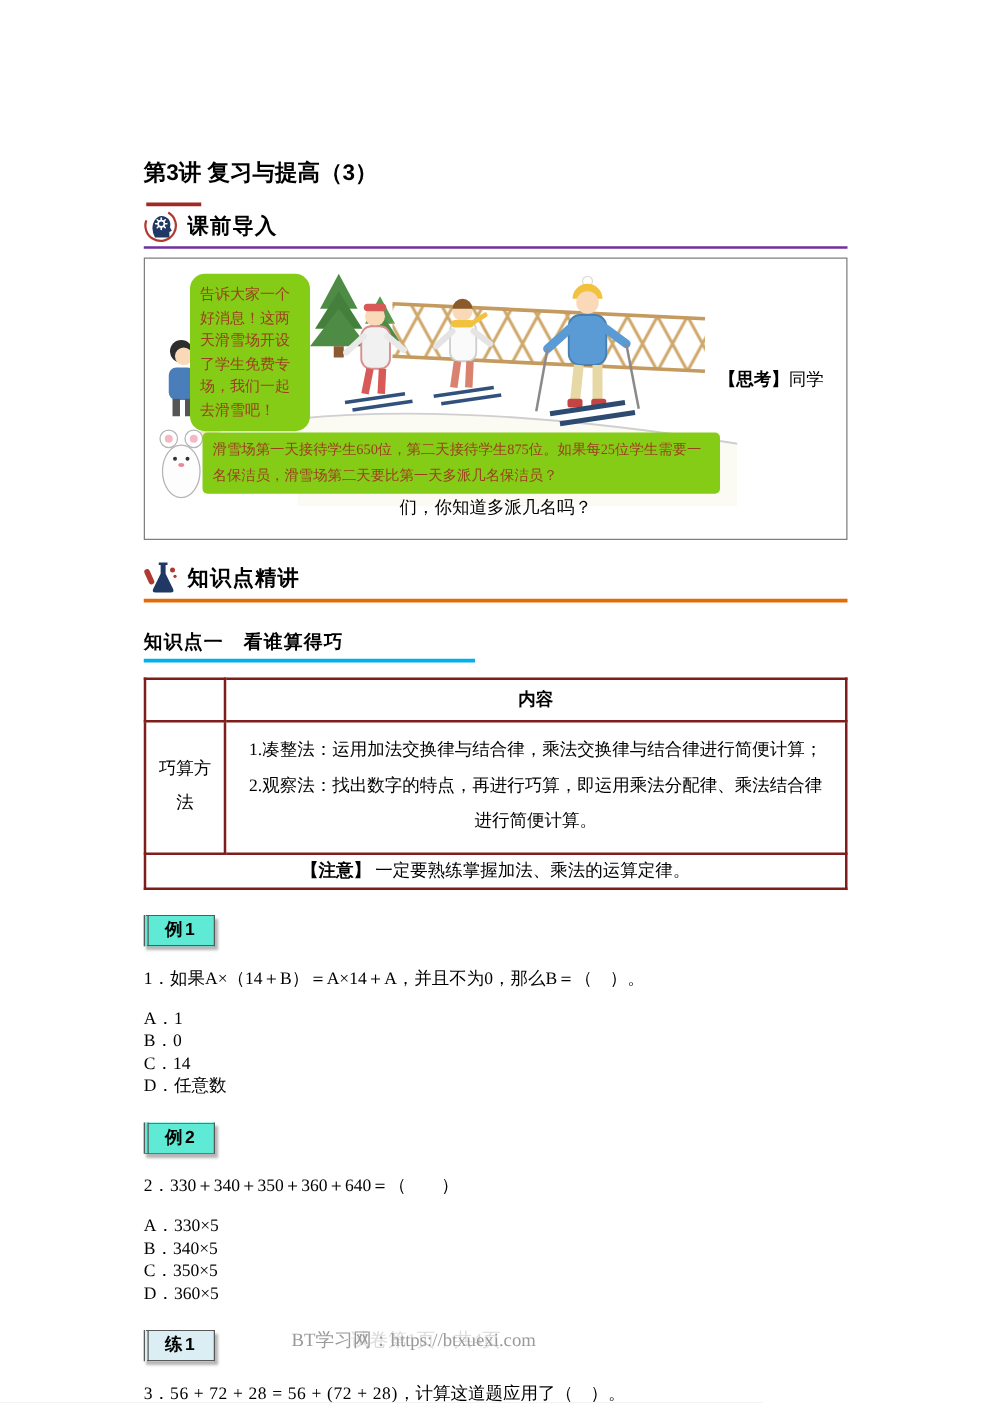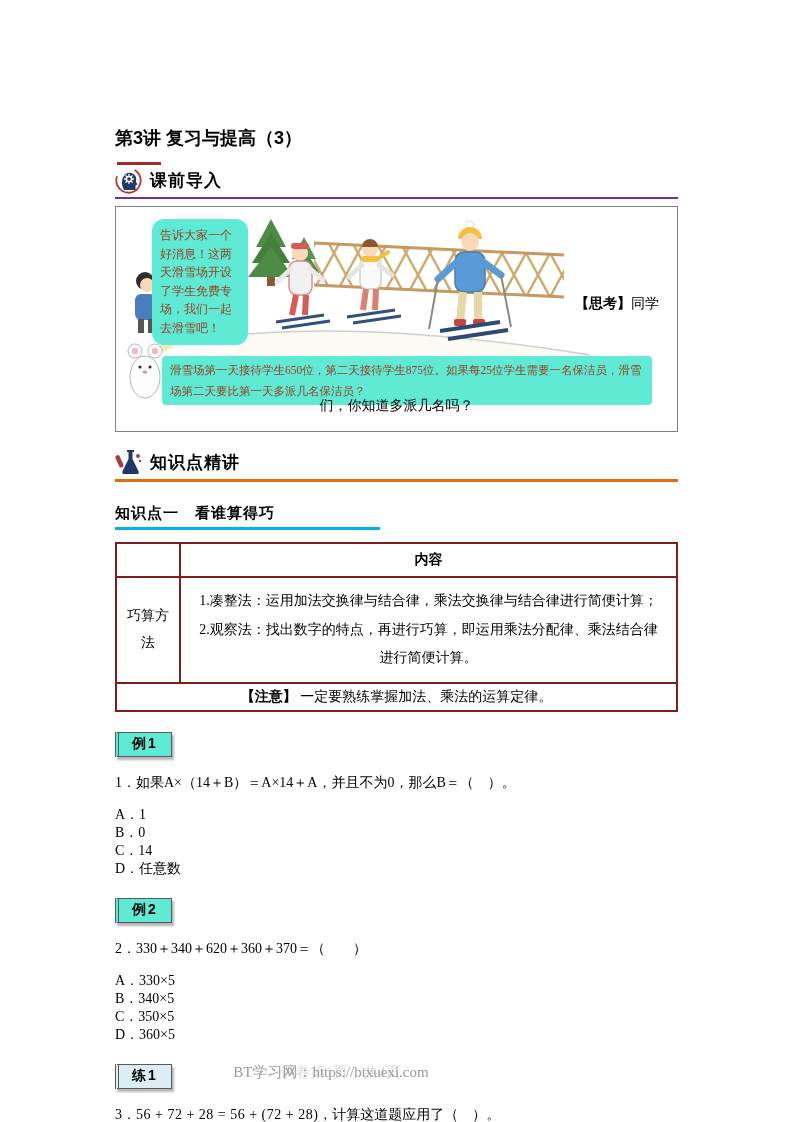--- a/index.html
+++ b/index.html
@@ -19,23 +19,23 @@
   .accent-top{ width:44px; height:3px; background:#9e2b25; margin:0 0 1px 2px; }
   .sec-row{ display:flex; align-items:center; gap:8px; height:28px; }
   .sec-icon{ width:27px; height:28px; display:inline-flex; align-items:center; justify-content:center; }
   .sec-title{ font-size:17px; font-weight:bold; font-family:"Liberation Sans","DejaVu Sans",sans-serif; letter-spacing:1px; }
   .rule{ height:2px; margin-top:3px; }
   .rule.purple{ background:#7030a0; }
   .rule.orange{ background:#e36c09; height:3px; }
   
   .comic-box{ margin-top:7px; height:226px; border:1px solid #7f7f7f; position:relative; background:#fff; }
   .comic-art{ position:absolute; left:2px; top:2px; }
-  .bubble{ position:absolute; background:#5eead4; color:#9c3f1f; }
+  .bubble{ position:absolute; background:#84cc16; color:#9c3f1f; }
   .bubble1{ left:36px; top:12px; width:96px; padding:7px 8px; font-size:12px; line-height:1.55; border-radius:12px; text-align:left; }
-  .bubble2{ left:46px; top:139px; width:490px; padding:4px 8px; font-size:11.5px; line-height:1.8; border-radius:4px;margin-top:10px; }
+  .bubble2{ left:46px; top:139px; width:414px; padding:4px 8px; font-size:11.5px; line-height:1.8; border-radius:4px; }
   .think{ position:absolute; right:18px; top:88px; font-size:14px; white-space:nowrap; }
   .think b{ font-family:"Liberation Serif","DejaVu Serif",serif; }
   .continuation{ position:absolute; left:0; right:0; bottom:16px; text-align:center; font-size:14px; }
   
   .point-wrap{ margin-top:22px; }
   .point-title{ font-size:15px; font-weight:bold; font-family:"Liberation Sans","DejaVu Sans",sans-serif; letter-spacing:1px; }
   .point-underline{ width:265px; height:3px; background:#00b0f0; margin-top:4px; }
   
   .ktable{ width:100%; border-collapse:collapse; margin-top:12px; font-size:14px; }
   .ktable td{ border:2px solid #7f1d1d; vertical-align:middle; }
@@ -240,21 +240,21 @@
   <p class="question">1．如果A×（14＋B）＝A×14＋A，并且不为0，那么B＝（　）。</p>
   <div class="options">
     <span class="opt">A．1</span>
     <span class="opt">B．0</span>
     <span class="opt">C．14</span>
     <span class="opt">D．任意数</span>
   </div>
 
   
   <div class="badge"><span>例2</span></div>
-  <p class="question">2．330＋340＋620＋360＋370＝（　　）</p>
+  <p class="question">2．330＋340＋350＋360＋640＝（　　）</p>
   <div class="options">
     <span class="opt">A．330×5</span>
     <span class="opt">B．340×5</span>
     <span class="opt">C．350×5</span>
     <span class="opt">D．360×5</span>
   </div>
 
   
   <div class="badge practice"><span>练1</span></div>
   <p class="question"><span>3．</span><span class="math">56 + 72 + 28 = 56 + (72 + 28)</span><span>，计算这道题应用了（　）。</span></p>

